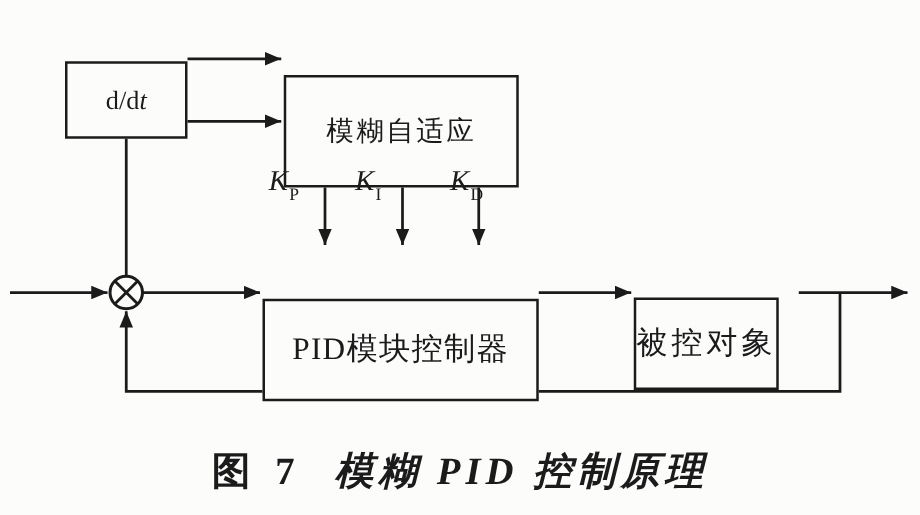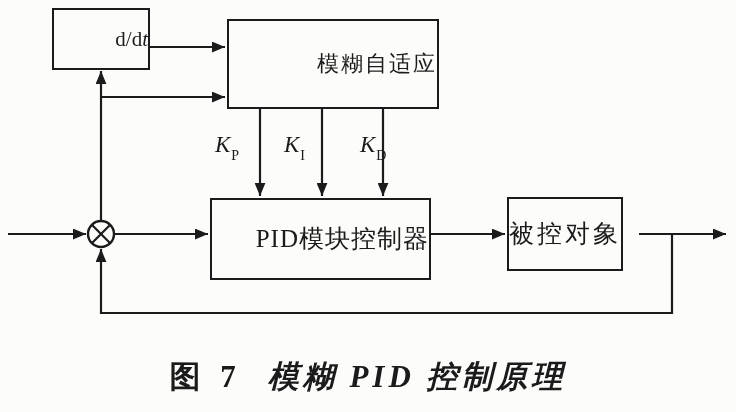--- a/index.html
+++ b/index.html
@@ -6,26 +6,26 @@
   .stage{
     position:relative;width:736px;height:412px;
     background:#fcfcfa;overflow:hidden;
     font-family:"Liberation Serif","DejaVu Serif",serif;
     color:#1b1b1b;
   }
   .wires{position:absolute;left:0;top:0;width:736px;height:412px;}
   .box{
     position:absolute;box-sizing:border-box;
     border:2.2px solid #1b1b1b;background:#fcfcfa;
-    display:flex;flex-direction:column;align-items:flex-end;justify-content:center;
-    text-align:center;line-height:1.35;
+    display:flex;flex-direction:column;align-items:center;justify-content:center;
+    text-align:center;line-height:1.35;margin-top:41px;
   }
   .box-ddt{left:52px;top:8px;width:98px;height:62px;font-size:21px;}
   .box-ddt i{font-style:italic;}
-  .box-fuzzy{left:227px;top:19px;width:212px;height:90px;font-size:22px;letter-spacing:2px;}
+  .box-fuzzy{left:227px;top:19px;width:188px;height:90px;font-size:22px;letter-spacing:2px;}
   .box-pid{left:210px;top:198px;width:221px;height:82px;font-size:25px;letter-spacing:1px;}
   .box-plant{left:507px;top:197px;width:116px;height:74px;font-size:25px;letter-spacing:3px;}
   .setpoint{
     position:absolute;left:2px;top:186px;font-size:27px;letter-spacing:4px;
   }
   .gain{
     position:absolute;top:132px;font-size:23px;font-style:italic;white-space:nowrap;
   }
   .gain sub{font-size:14px;font-style:normal;letter-spacing:0;position:relative;top:2px;left:1px;}
   .gain-kp{left:215px;}

